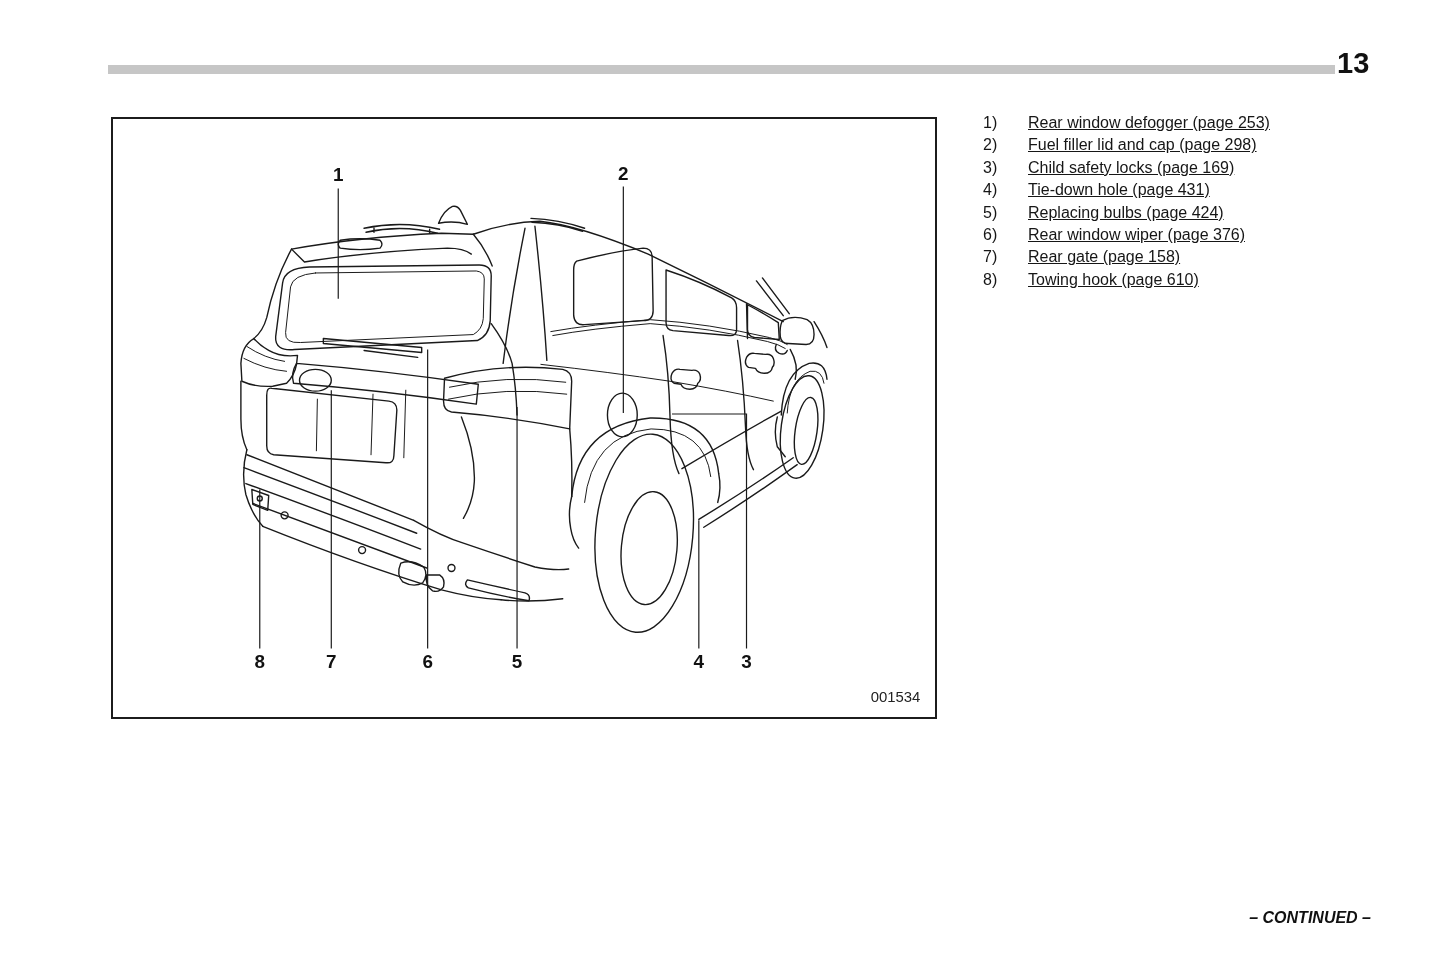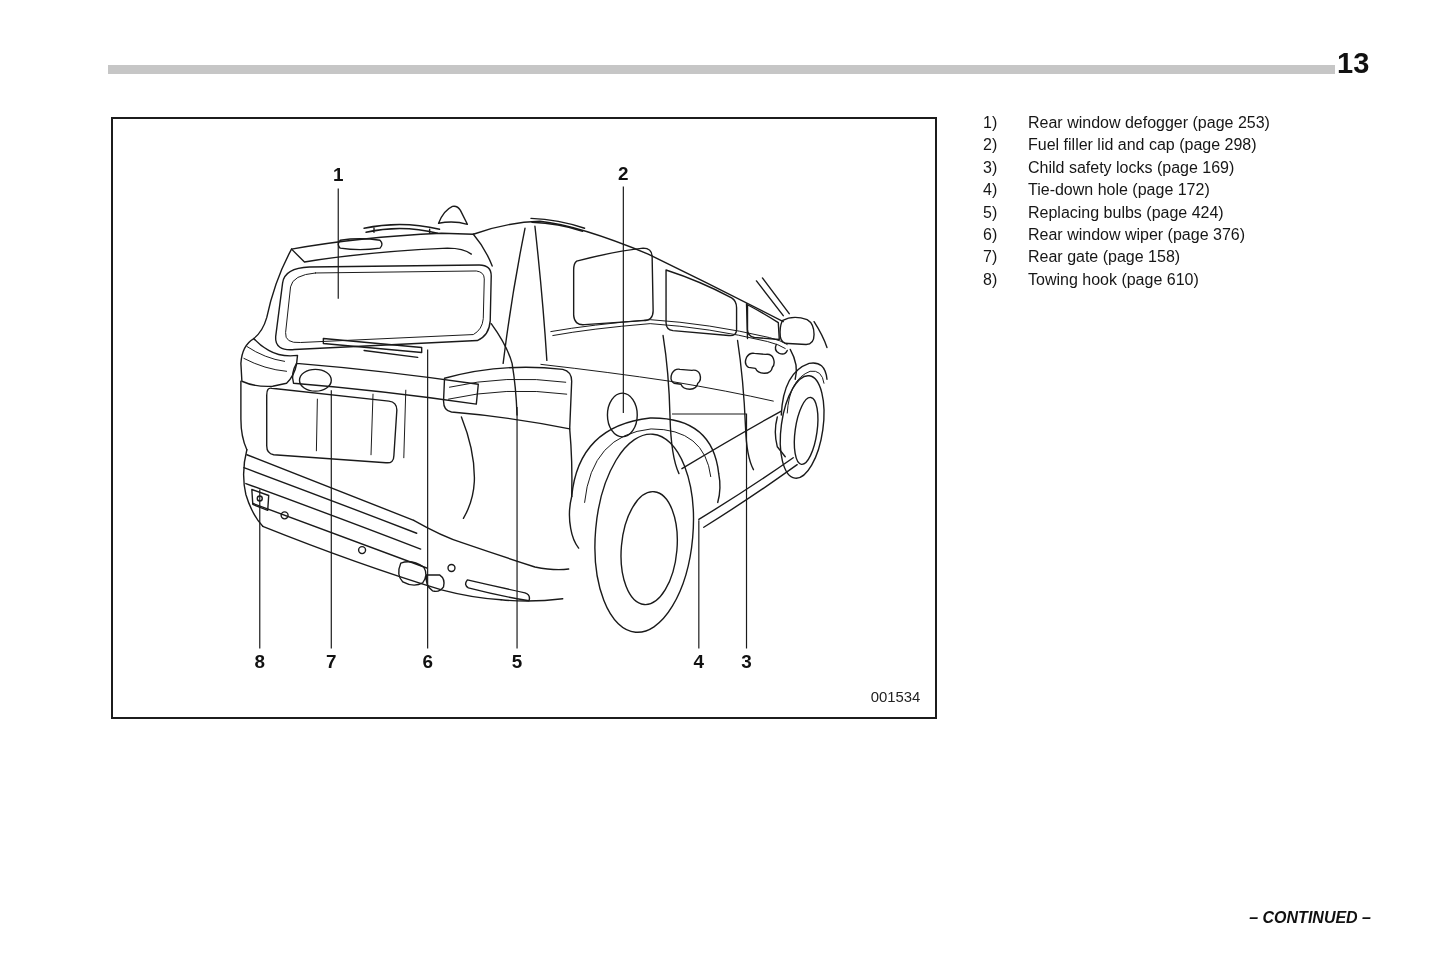--- a/index.html
+++ b/index.html
@@ -7,21 +7,21 @@
     position:relative;width:1445px;height:964px;background:#ffffff;overflow:hidden;
     font-family:"Liberation Sans",sans-serif;color:#1a1a1a;
   }
   .header-rule{position:absolute;left:108px;top:65px;width:1227px;height:9px;background:#c6c6c6;}
   .page-number{position:absolute;left:1337px;top:49px;font-size:29px;font-weight:bold;color:#111;line-height:1;}
   .figure-box{position:absolute;left:111px;top:117px;width:826px;height:602px;border:2px solid #1c1c1c;box-sizing:border-box;background:#fff;}
   .figure-box svg{position:absolute;left:0;top:0;width:100%;height:100%;}
   .legend{position:absolute;left:983px;top:112px;font-size:16px;line-height:22.4px;color:#161616;}
   .legend-row{display:flex;}
   .legend-num{width:45px;flex:0 0 45px;}
-  .legend-label{white-space:nowrap;}
+  .legend-label{white-space:nowrap;text-decoration:underline;}
   .continued-note{position:absolute;right:74px;top:909px;font-size:16px;font-weight:bold;font-style:italic;color:#111;margin-left:20px;}
   .co{stroke:#1a1a1a;fill:none;stroke-width:1.4;stroke-linecap:round;stroke-linejoin:round;}
   .thin{stroke-width:1;}
   .callout{stroke:#1a1a1a;fill:none;stroke-width:1.2;}
   .callout-num{font-family:"Liberation Sans",sans-serif;font-size:19px;font-weight:bold;fill:#111;}
   .fig-code{font-family:"Liberation Sans",sans-serif;font-size:15px;fill:#222;}
 </style>
 </head>
 <body>
 
@@ -158,21 +158,21 @@
     <div class="legend-row">
       <span class="legend-num">2)</span>
       <span class="legend-label">Fuel filler lid and cap (page 298)</span>
     </div>
     <div class="legend-row">
       <span class="legend-num">3)</span>
       <span class="legend-label">Child safety locks (page 169)</span>
     </div>
     <div class="legend-row">
       <span class="legend-num">4)</span>
-      <span class="legend-label">Tie-down hole (page 172)</span>
+      <span class="legend-label">Tie-down hole (page 431)</span>
     </div>
     <div class="legend-row">
       <span class="legend-num">5)</span>
       <span class="legend-label">Replacing bulbs (page 424)</span>
     </div>
     <div class="legend-row">
       <span class="legend-num">6)</span>
       <span class="legend-label">Rear window wiper (page 376)</span>
     </div>
     <div class="legend-row">

